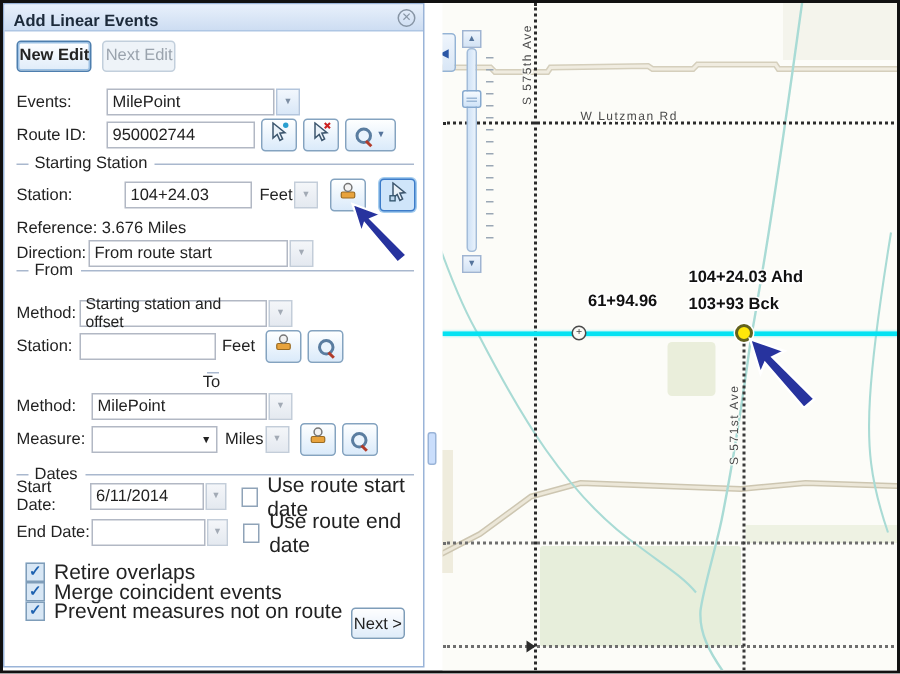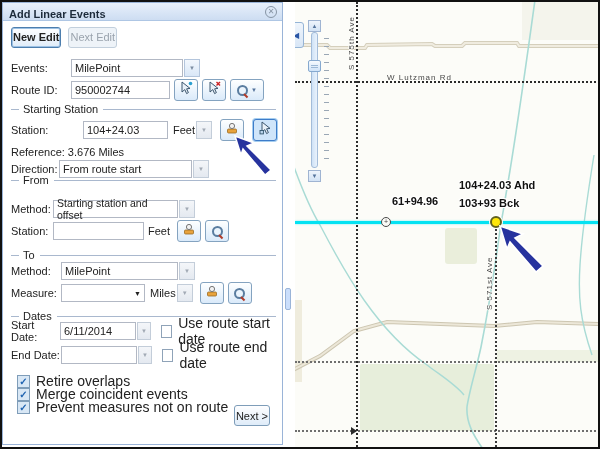--- a/index.html
+++ b/index.html
@@ -182,21 +182,21 @@
               <rect x="2.5" y="7" width="9" height="4" rx="1" fill="#e8a33d" stroke="#9a6b22" stroke-width="0.8"></rect>
               <circle cx="7" cy="4" r="2.6" fill="#f2f2f2" stroke="#777" stroke-width="1"></circle>
             </svg>
         </span>
       </span>
       <span class="iconbtn">
         <span class="mag"></span>
       </span>
     </div>
 
-    <div class="legend" style="top:245px;">
+    <div class="legend" style="top:245px;flex-direction:column;">
       <span class="dash"></span>
         <span class="ltext">To</span>
         <span class="line"></span>
     </div>
 
     <div class="prow" style="top:258px;">
       <span class="plabel" style="width:50px;">Method:</span>
       <span class="combo" style="width:117px;">MilePoint</span>
       <span class="trigger muted">▼</span>
     </div>

